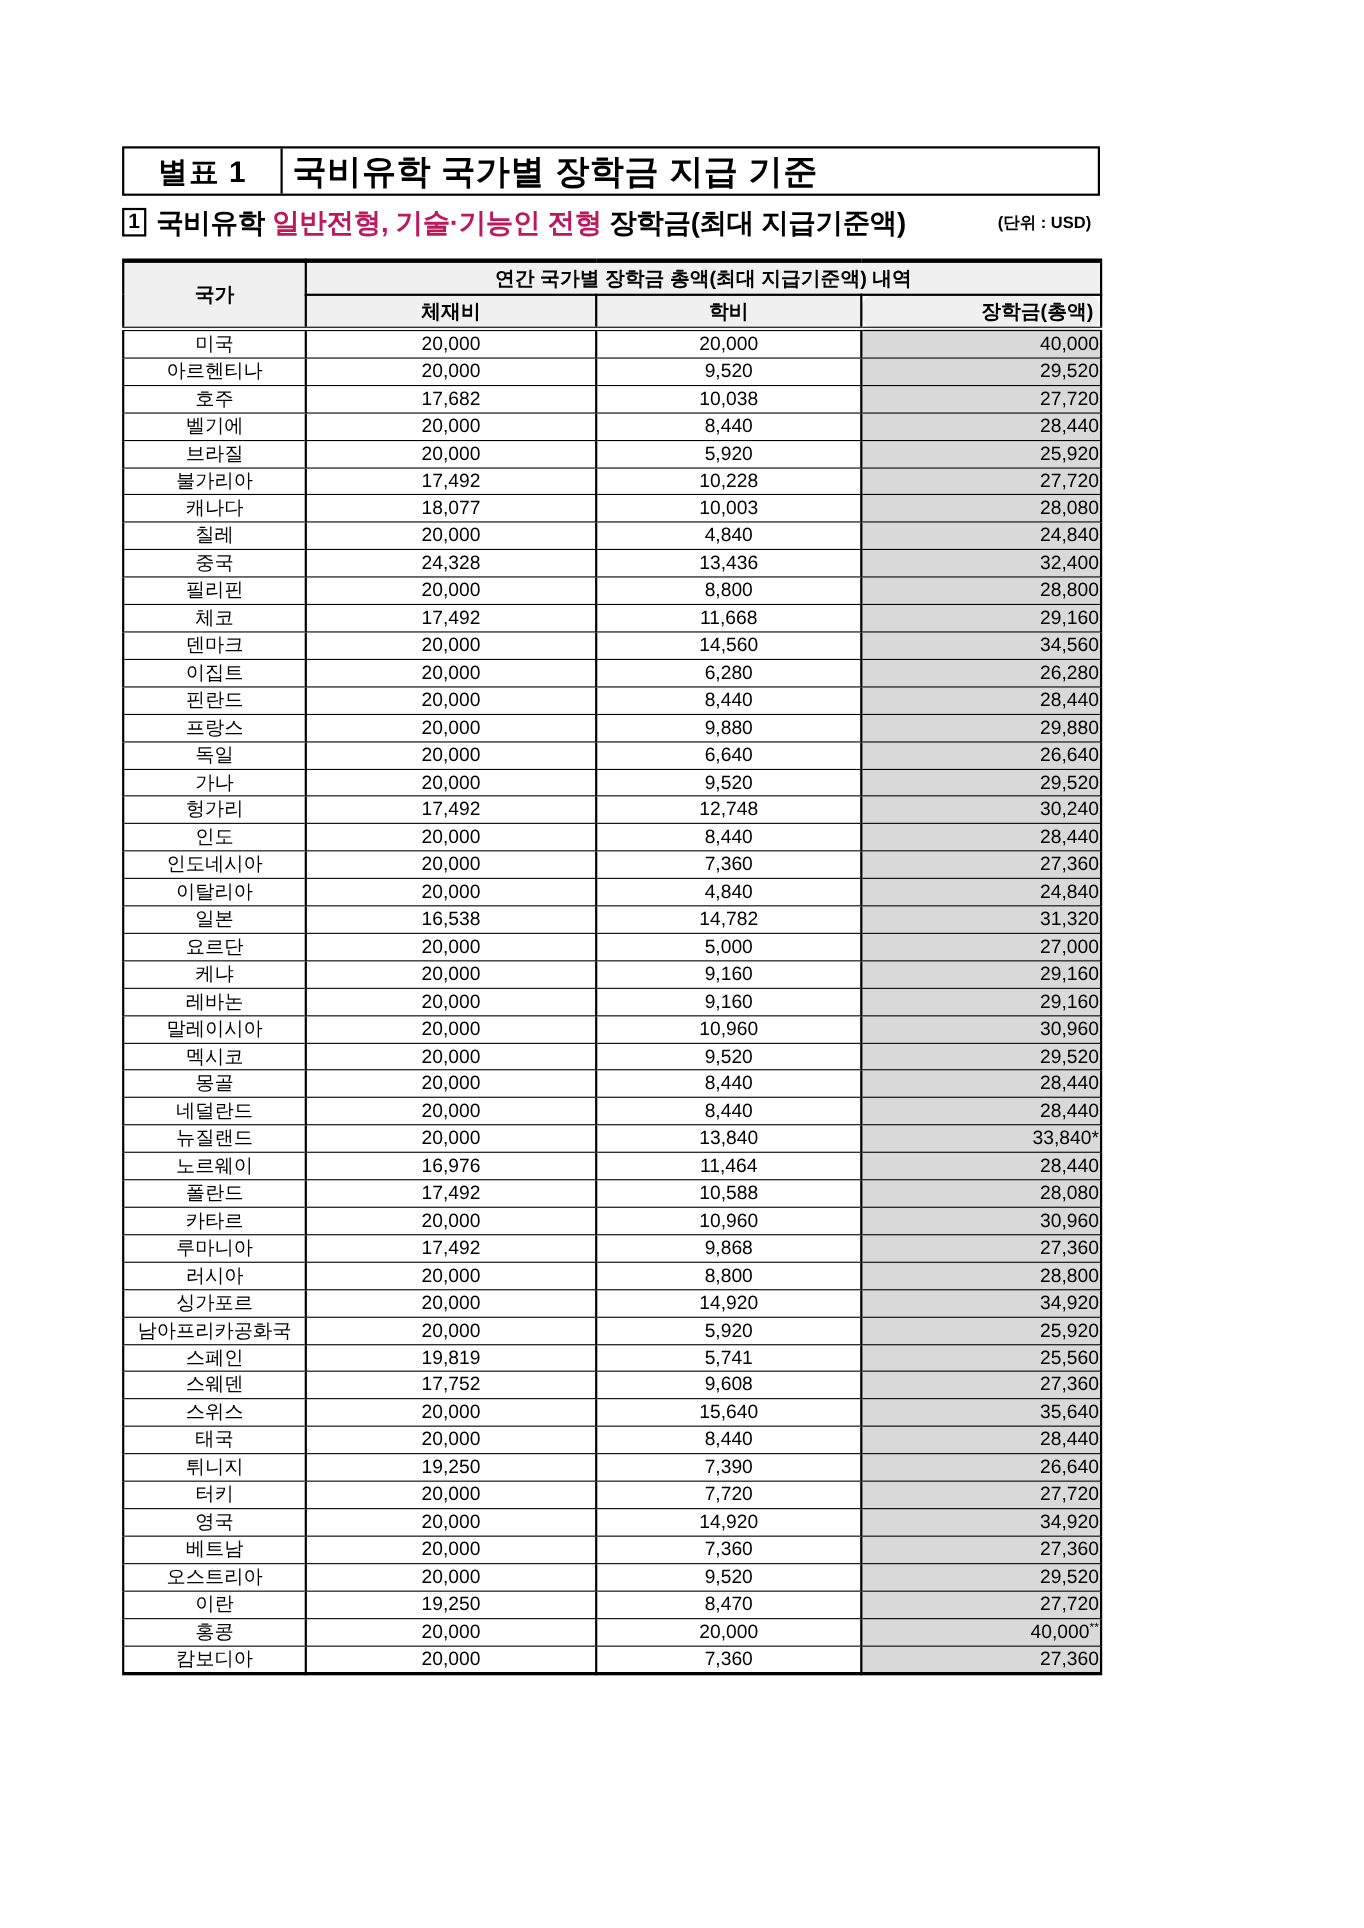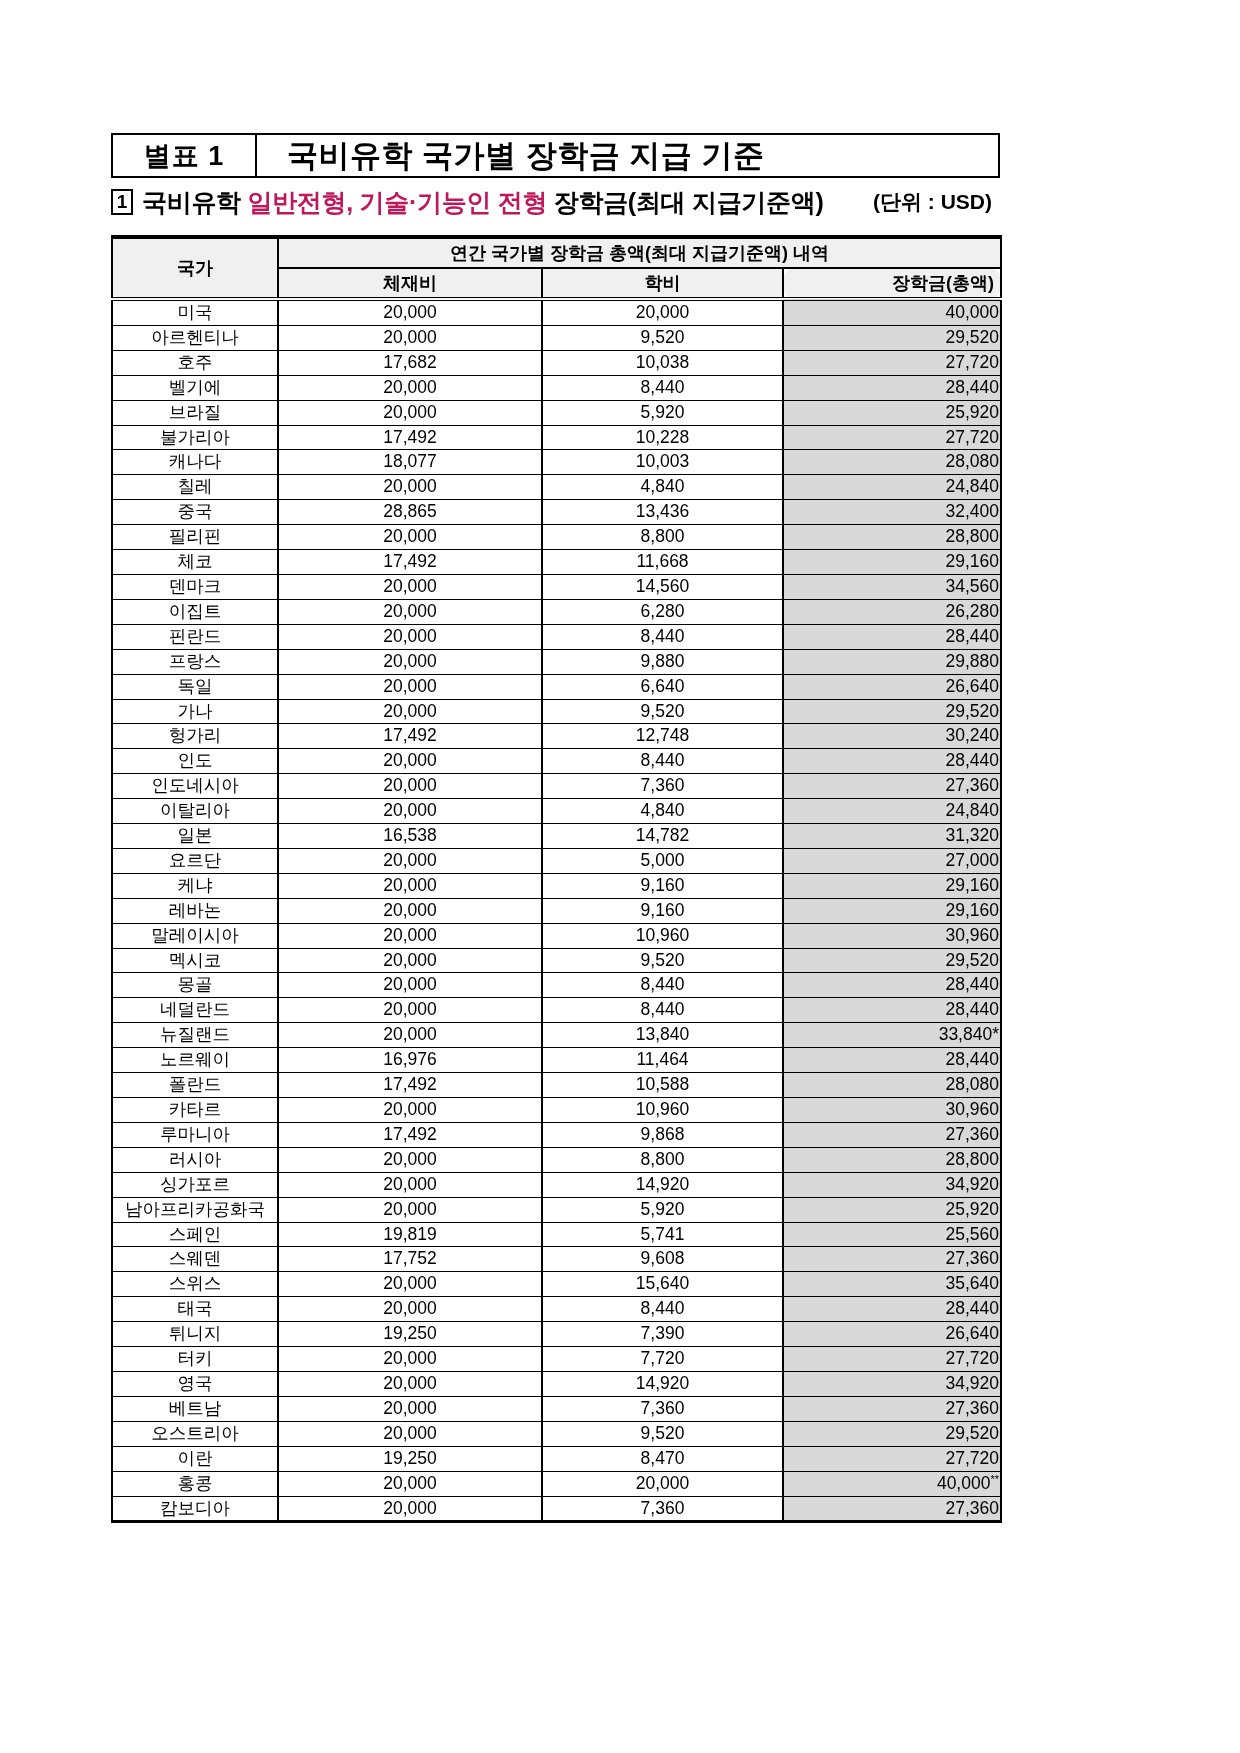--- a/index.html
+++ b/index.html
@@ -10,37 +10,37 @@
   .title-box{
     position:absolute;left:111px;top:133px;width:889px;height:45px;
     border:2px solid #000;box-sizing:border-box;display:flex;align-items:stretch;background:#fff;
   }
   .title-tag{
     width:144px;flex:0 0 144px;border-right:2px solid #000;box-sizing:border-box;
     display:flex;align-items:center;justify-content:center;
     font-size:27px;font-weight:bold;letter-spacing:1px;
   }
   .title-main{
-    flex:1;display:flex;align-items:center;padding-left:30px;
+    flex:1;display:flex;align-items:center;padding-left:9px;
     font-size:31px;font-weight:bold;letter-spacing:0.5px;
   }
 
   
   .subtitle{
     position:absolute;left:111px;top:184px;width:889px;height:36px;
     display:flex;align-items:center;
   }
   .sub-num{
     display:inline-flex;align-items:center;justify-content:center;
     width:22px;height:26px;border:2px solid #000;box-sizing:border-box;
     font-size:19px;font-weight:bold;margin-right:9px;
   }
   .sub-text{font-size:25px;font-weight:bold;letter-spacing:-0.3px;white-space:nowrap;}
   .sub-red{color:#be185d;}
-  .sub-unit{margin-left:auto;font-size:21px;font-weight:600;padding-right:8px;white-space:nowrap;}
+  .sub-unit{margin-left:auto;font-size:15px;font-weight:600;padding-right:8px;white-space:nowrap;}
 
   
   table.grants{
     position:absolute;left:111px;top:235px;width:889px;
     border-collapse:collapse;table-layout:fixed;
     border-top:4px solid #000;border-bottom:3px solid #000;
     border-left:2px solid #000;border-right:2px solid #000;
     font-size:17.5px;
   }
   table.grants col.c1{width:166px;}
@@ -144,21 +144,21 @@
           <td class="c-total">28,080</td>
         </tr>
         <tr>
           <td class="c-country">칠레</td>
           <td class="c-num">20,000</td>
           <td class="c-num">4,840</td>
           <td class="c-total">24,840</td>
         </tr>
         <tr>
           <td class="c-country">중국</td>
-          <td class="c-num">28,865</td>
+          <td class="c-num">24,328</td>
           <td class="c-num">13,436</td>
           <td class="c-total">32,400</td>
         </tr>
         <tr>
           <td class="c-country">필리핀</td>
           <td class="c-num">20,000</td>
           <td class="c-num">8,800</td>
           <td class="c-total">28,800</td>
         </tr>
         <tr>

